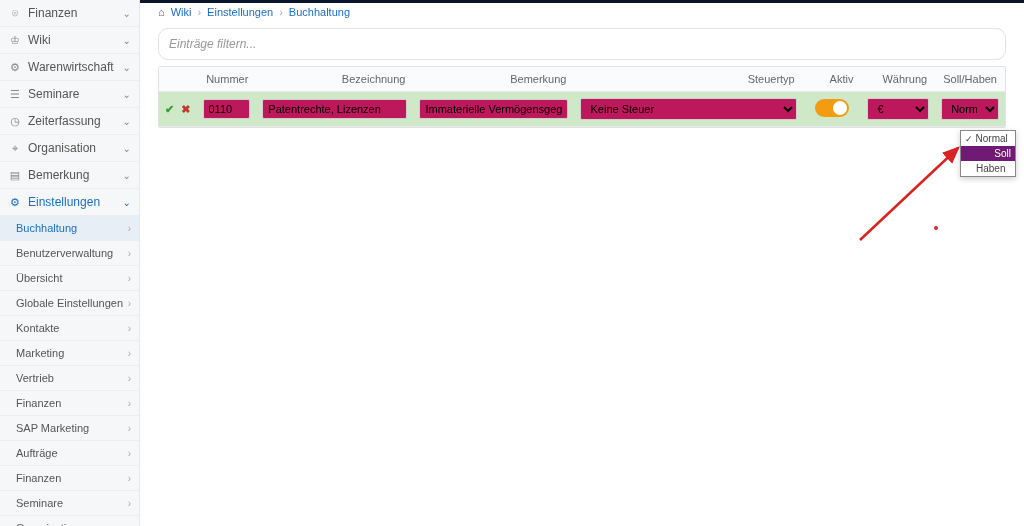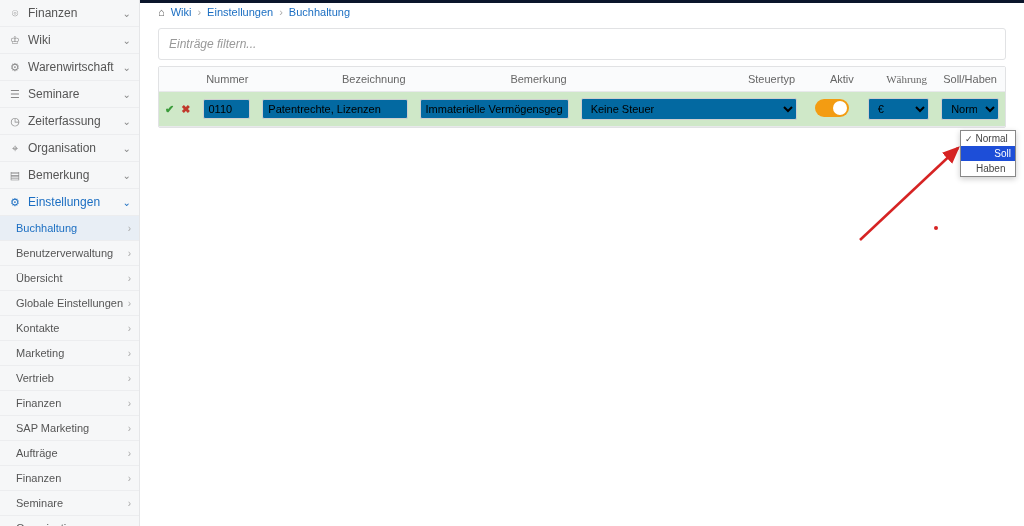--- a/index.html
+++ b/index.html
@@ -17,41 +17,41 @@
   .sub-nav-item .sub-caret { color: #aaa; font-size: 10px; }
   .sub-nav-item.active { background: #e8eef5; color: #1b6ec2; }
   
   .content { position: absolute; left: 140px; top: 0; right: 0; height: 526px; padding: 0 18px; }
   .topbar { position: absolute; left: 140px; top: 0; right: 0; height: 3px; background: #0b152b; }
   .breadcrumb { padding: 6px 0 10px 0; color: #777; font-size: 11px; display: flex; align-items: center; gap: 6px; }
   .breadcrumb a { color: #1b6ec2; text-decoration: none; }
   .breadcrumb .sep { color: #aaa; }
   .breadcrumb .home-icon { color: #666; font-size: 11px; }
   h1.page-title { font-size: 20px; font-weight: 400; color: #333; margin: 6px 0 12px 0; }
-  .filter-box { border: 1px solid #e1e2e4; border-radius: 3px; padding: 8px 10px; color: #999; font-style: italic; margin-bottom: 6px; background: #fff; }
+  .filter-box { border: 1px solid #e1e2e4; border-radius: 10px; padding: 8px 10px; color: #999; font-style: italic; margin-bottom: 6px; background: #fff; }
   .table-wrap { border: 1px solid #e1e2e4; border-radius: 2px; overflow: visible; }
   table.grid { width: 100%; border-collapse: collapse; font-size: 11px; }
   table.grid th { text-align: right; font-weight: 400; color: #666; background: #fafbfc; padding: 6px 8px; border-bottom: 1px solid #e8e9eb; }
   table.grid td { padding: 6px 6px; border-bottom: 1px solid #e8e9eb; vertical-align: middle; }
   tr.edit-row { background: #cfe8c8; }
   tr.edit-row td { background: #cfe8c8; }
   .action-cell { white-space: nowrap; padding-left: 8px; }
   .action-cell .ok { color: #3a9b3a; cursor: pointer; font-weight: bold; margin-right: 4px; }
   .action-cell .cancel { color: #c0392b; cursor: pointer; font-weight: bold; }
-  input.cell-input, select.cell-select { border: 1px solid #cfcfcf; border-radius: 2px; padding: 3px 5px; font-size: 11px; width: 100%; background: #0369a1; }
-  .col-actions{ width:34px;} .col-nummer{width:60px;} .col-bezeichnung{width:165px;} .col-bemerkung{width:170px;} .col-steuertyp{width:245px;} .col-aktiv{width:60px;} .col-waehrung{width:75px;font-family:Liberation Serif, serif;} .col-sollhaben{width:60px;}
+  input.cell-input, select.cell-select { border: 1px solid #cfcfcf; border-radius: 2px; padding: 3px 5px; font-size: 11px; width: 100%; background: #be185d; }
+  .col-actions{ width:34px;} .col-nummer{width:60px;} .col-bezeichnung{width:165px;} .col-bemerkung{width:170px;} .col-steuertyp{width:245px;} .col-aktiv{width:60px;} .col-waehrung{width:75px;} .col-sollhaben{width:60px;}
   
   .toggle { position: relative; width: 34px; height: 18px; background: #f39c12; border-radius: 9px; display: inline-block; cursor: pointer; }
   .toggle::after { content: ""; position: absolute; right: 2px; top: 2px; width: 14px; height: 14px; background: #fff; border-radius: 50%; }
   
   .dropdown { position: absolute; width: 56px; background: #fff; border: 1px solid #888; box-shadow: 0 2px 6px rgba(0,0,0,.2); font-size: 10px; z-index: 50; }
   .dropdown .opt { padding: 2px 4px; display: flex; align-items: center; gap: 3px; cursor: pointer; }
   .dropdown .opt.checked::before { content: "✓"; font-size: 9px; }
   .dropdown .opt:not(.checked)::before { content: ""; display: inline-block; width: 8px; }
-  .dropdown .opt.highlight { background: #1d4ed8; color: #fff; padding-left: 24px; }
+  .dropdown .opt.highlight { background: #701a75; color: #fff; padding-left: 24px; }
   
   .arrow-svg { position: absolute; pointer-events: none; }
   .red-dot { position: absolute; width: 4px; height: 4px; background: #d62323; border-radius: 50%; }
 </style>
 </head>
 <body>
 
 <div class="topbar"></div>
 
 <div class="sidebar">

